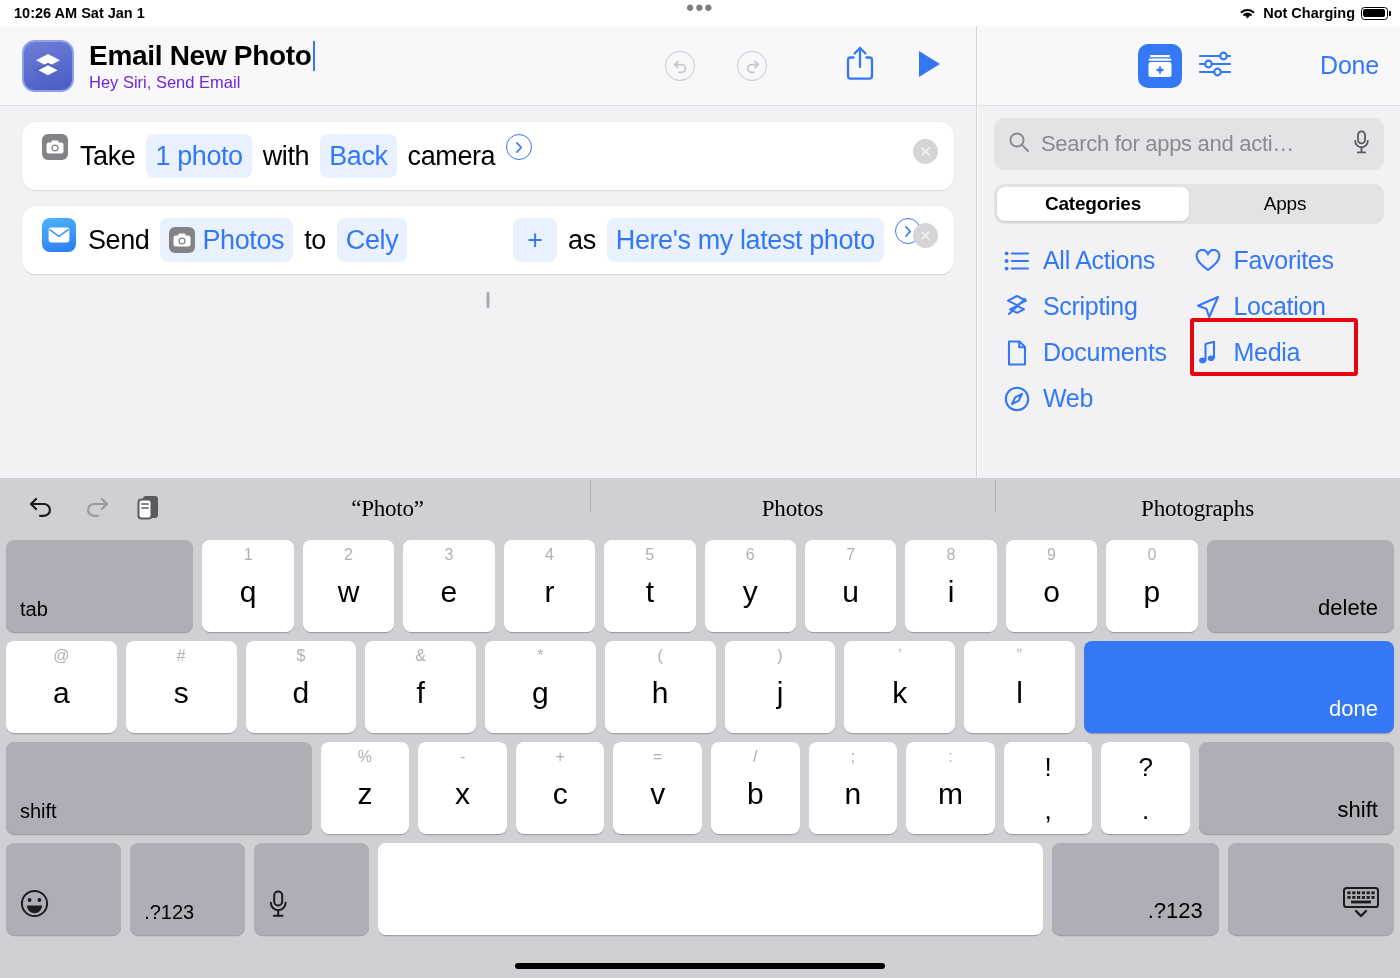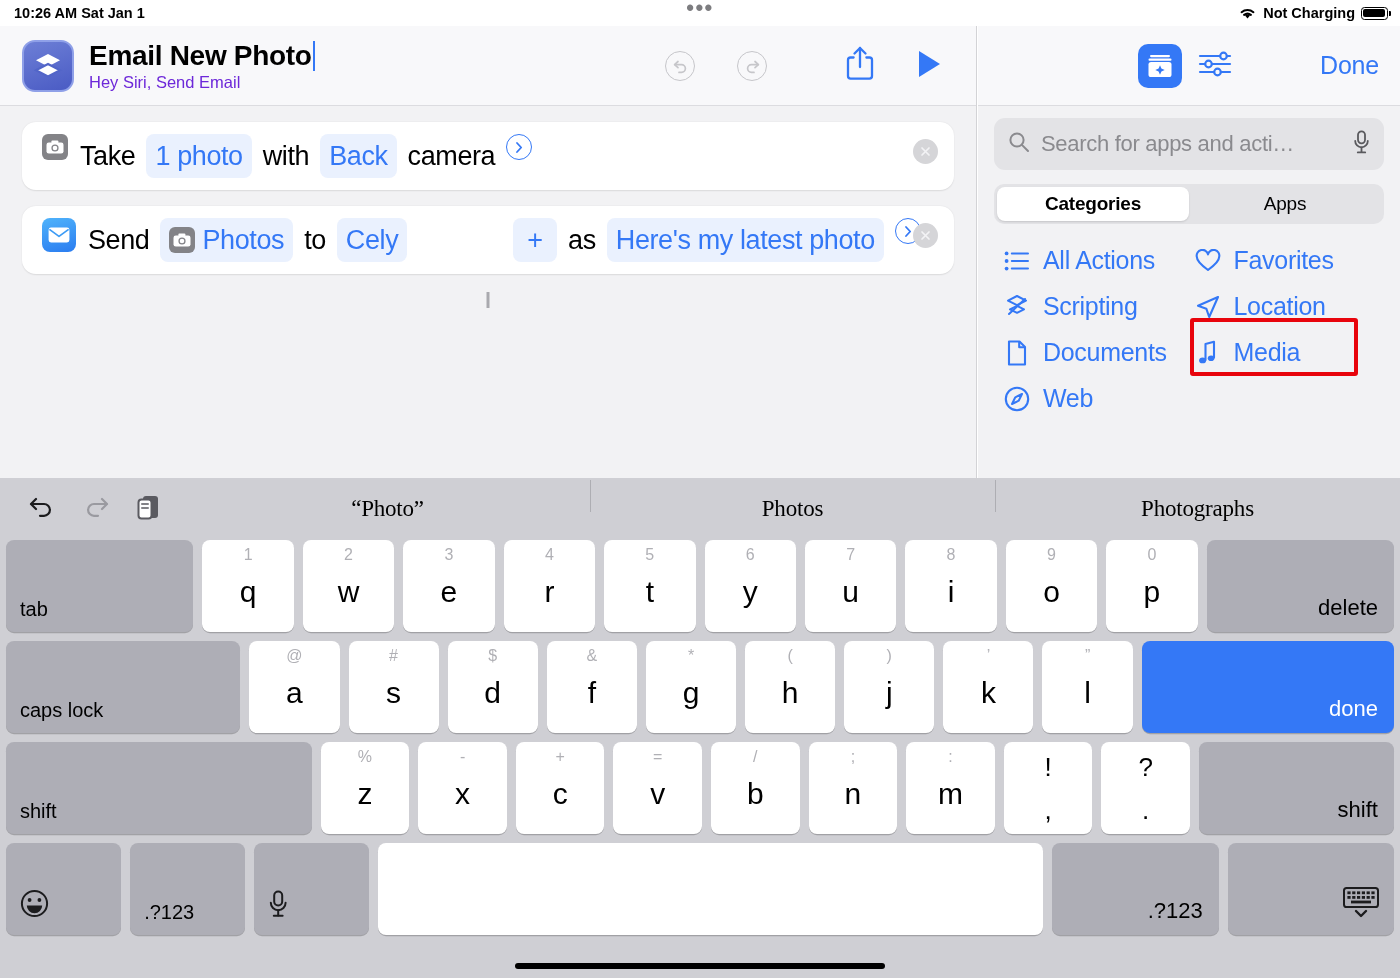--- a/index.html
+++ b/index.html
@@ -554,23 +554,20 @@
         <div class="key">
             <span class="sub">0</span>
             <span class="main-low">p</span>
           </div>
         <div class="key mod" style="flex:2.05">
             <span class="lbl-right-center">delete</span>
           </div>
       </div>
 
       <div class="krow">
-        <div class="key mod" style="flex:2.6">
-            <span class="lbl-left-bottom">caps lock</span>
-          </div>
         <div class="key">
             <span class="sub">@</span>
             <span class="main-low">a</span>
           </div>
         <div class="key">
             <span class="sub">#</span>
             <span class="main-low">s</span>
           </div>
         <div class="key">
             <span class="sub">$</span>

